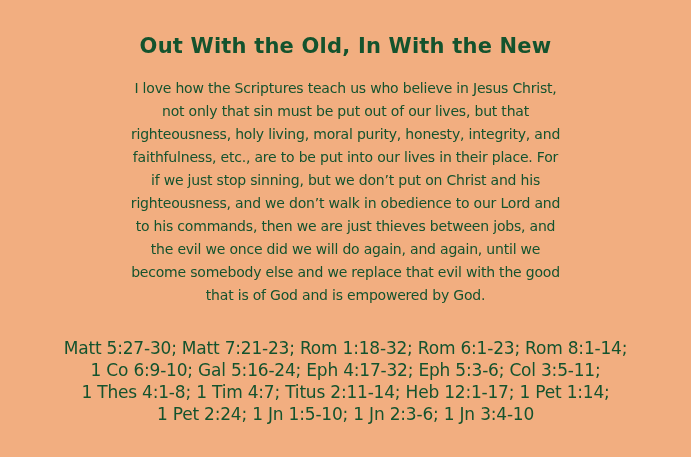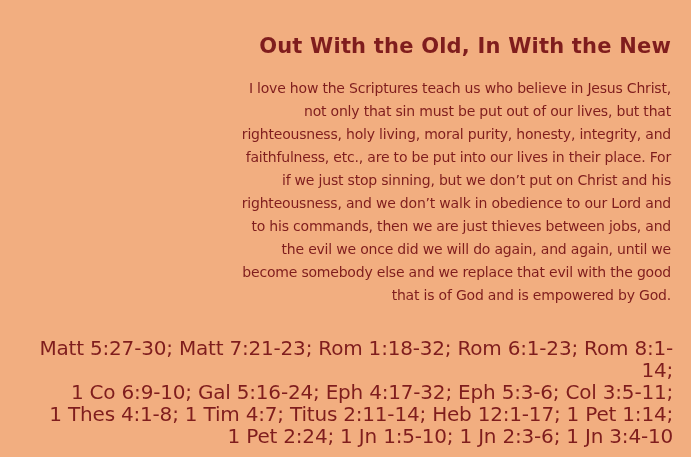--- a/index.html
+++ b/index.html
@@ -27,30 +27,30 @@
   }
   .body-paragraph {
     margin: 18px 20px 0 20px;
     font-size: 14px;
     line-height: 23px;
     letter-spacing: -0.2px;
     white-space: pre-line;
   }
   .scripture-references {
     margin: 30px 18px 0 18px;
-    font-size: 20px;
+    font-size: 17px;
     line-height: 22px;
     letter-spacing: -0.2px;
     white-space: pre-line;
   }
 </style>
 </head>
 <body>
 
-<div class="slide" style="background: rgb(242, 174, 128); color: #7f1d1d; text-align: right;">
+<div class="slide" style="background: rgb(242, 174, 128); color: #14532d;">
   <h1 class="slide-title">Out With the Old, In With the New</h1>
   <p class="body-paragraph">I love how the Scriptures teach us who believe in Jesus Christ,
 not only that sin must be put out of our lives, but that
 righteousness, holy living, moral purity, honesty, integrity, and
 faithfulness, etc., are to be put into our lives in their place. For
 if we just stop sinning, but we don’t put on Christ and his
 righteousness, and we don’t walk in obedience to our Lord and
 to his commands, then we are just thieves between jobs, and
 the evil we once did we will do again, and again, until we
 become somebody else and we replace that evil with the good

